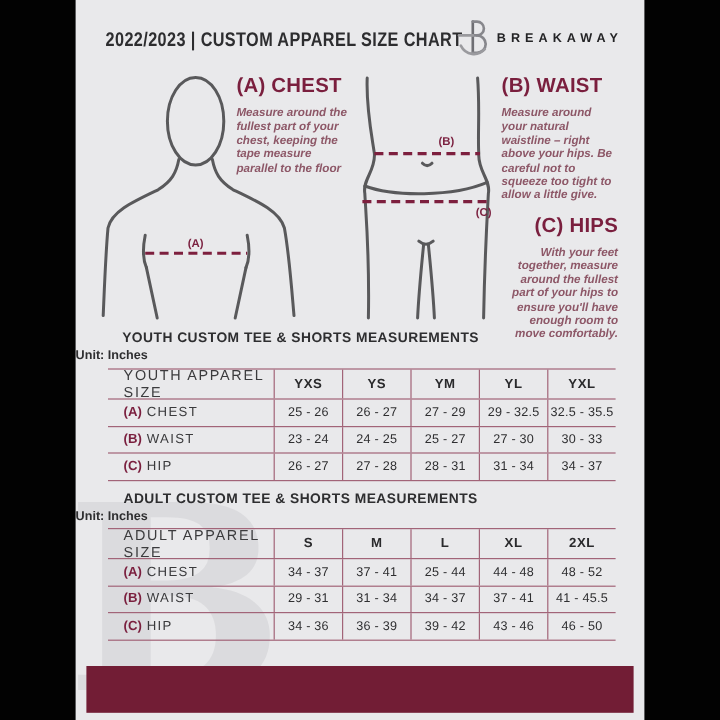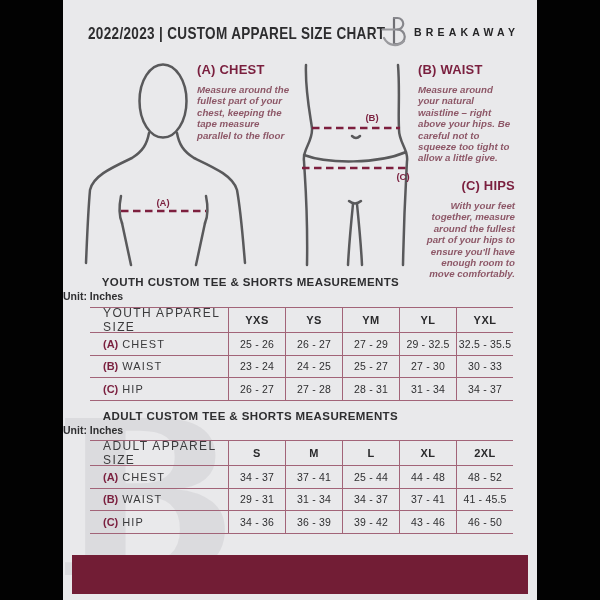--- a/index.html
+++ b/index.html
@@ -35,21 +35,21 @@
   }
   
   .fig{position:absolute;}
   .fig-chest{left:22px;top:60px;}
   .fig-waist{left:230px;top:62px;}
   .guide{position:absolute;width:97px;}
   .guide-chest{left:134px;top:62px;}
   .guide-waist{left:355px;top:62px;}
   .guide-hips{left:355px;top:178px;text-align:right;}
   .guide h3{
-    margin:0 0 7px 0;font-size:13px;font-weight:bold;
+    margin:0 0 7px 0;font-size:17px;font-weight:bold;
     color:#7a1f3e;letter-spacing:0.2px;white-space:nowrap;
   }
   .guide p{
     margin:0;font-style:italic;font-weight:600;
     font-size:9.7px;line-height:11.4px;color:#8d5767;
   }
   
   .section-title{
     position:absolute;left:0;width:375px;text-align:center;
     font-weight:bold;font-size:11.5px;letter-spacing:0.4px;color:#2e2e30;

